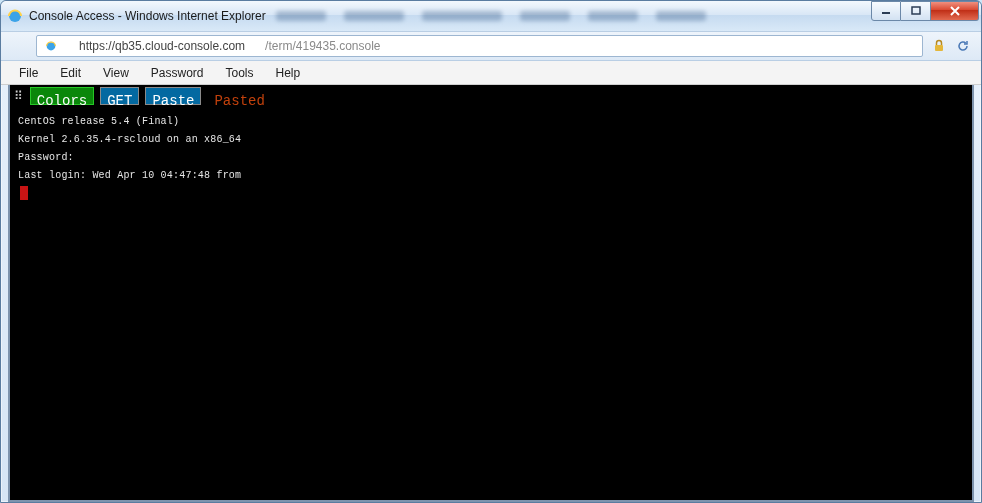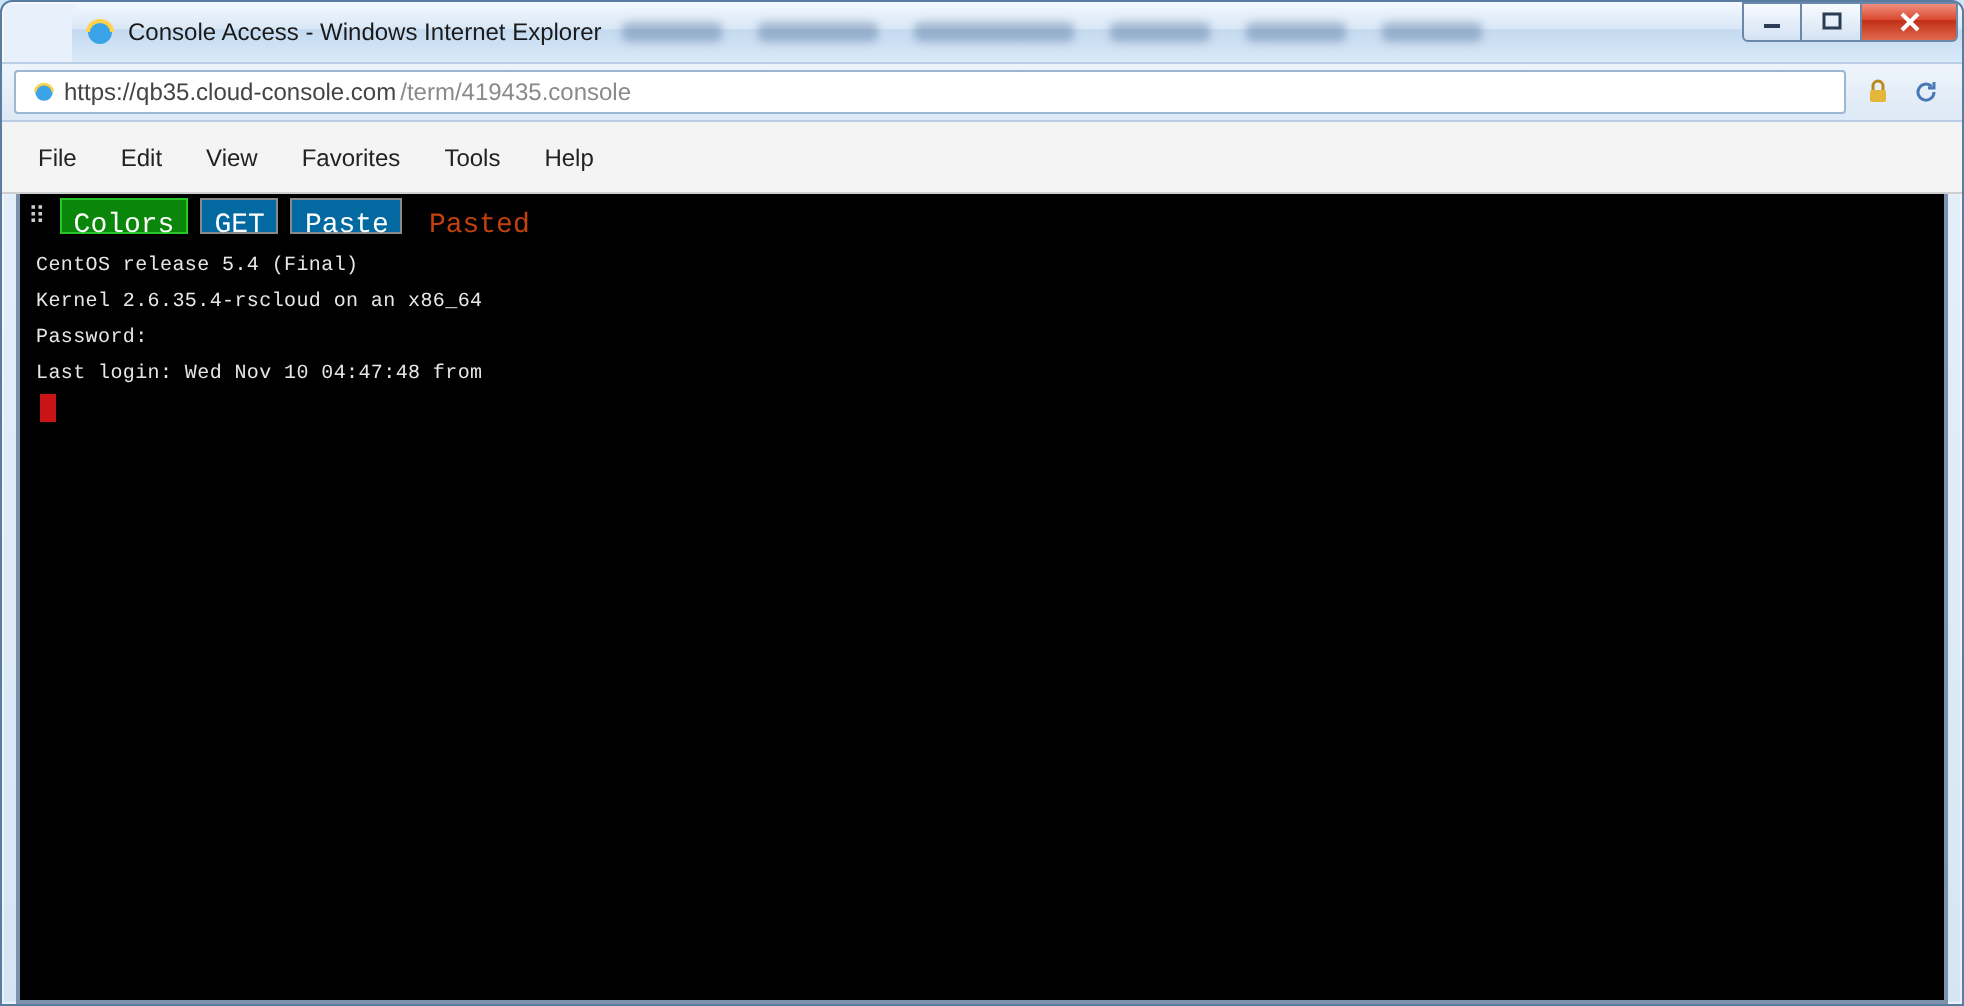--- a/index.html
+++ b/index.html
@@ -20,21 +20,20 @@
     flex-direction: column;
     box-shadow: inset 0 0 0 1px rgba(255,255,255,0.5);
   }
   .titlebar {
     height: 30px;
     background: linear-gradient(to bottom, #f3f8fd 0%, #d9e7f6 45%, #c5daf0 46%, #d9e9f8 100%);
     display: flex;
     align-items: center;
     padding: 0 2px 0 6px;
     border-radius: 6px 6px 0 0;
-    margin-left: 35px;
   }
   .title-icon {
     width: 16px; height: 16px; margin-right: 6px;
     display:flex;align-items:center;justify-content:center;
   }
   .title-text {
     font-size: 12px;
     color: #1a1a1a;
     flex: 0 0 auto;
     white-space: nowrap;
@@ -72,26 +71,26 @@
   .addrbar {
     height: 30px;
     background: linear-gradient(to bottom,#eef4fb,#dde9f6);
     display:flex;align-items:center;padding:0 6px;gap:4px;
     border-top:1px solid #b9cee4;
     border-bottom:1px solid #b9cee4;
   }
   .addr-icon{width:16px;height:16px;display:flex;align-items:center;justify-content:center}
   .url-box{
     flex:1;height:22px;background:#fff;border:1px solid #9db6d1;border-radius:2px;
-    display:flex;align-items:center;padding:0 6px;font-size:12px;color:#444;gap:2px;
+    display:flex;align-items:center;padding:0 6px;font-size:12px;color:#444;gap:20px;margin-left:29px;
   }
   .url-path{color:#8a8a8a}
   .addr-right{display:flex;align-items:center;gap:8px;padding:0 4px}
   .menubar{
-    height:36px;background:#f4f4f4;border-bottom:1px solid #cfcfcf;
+    height:24px;background:#f4f4f4;border-bottom:1px solid #cfcfcf;
     display:flex;align-items:center;padding:0 8px;gap:2px;font-size:12px;color:#222;
   }
   .menu-item{padding:2px 10px;border-radius:2px}
   .content{
     flex:1;background:#000;border:2px solid #7d93ad;border-top:none;
     margin:0 7px 0 7px;padding:0;overflow:hidden;
   }
   .cbar{
     display:flex;align-items:center;height:22px;padding:0 4px;gap:6px;
     font-family:"Courier New",monospace;font-size:14px;color:#fff;
@@ -171,29 +170,29 @@
             <path d="M11 2v3h-3" fill="none" stroke="#4b79b6" stroke-width="1.5"></path>
           </svg>
       </span>
     </div>
   </div>
 
   <div class="menubar">
     <div class="menu-item">File</div>
     <div class="menu-item">Edit</div>
     <div class="menu-item">View</div>
-    <div class="menu-item">Favorites</div>
+    <div class="menu-item">Password</div>
     <div class="menu-item">Tools</div>
     <div class="menu-item">Help</div>
   </div>
 
   <div class="content">
     <div class="cbar">
       <span class="dots">⠿</span>
       <span class="chip green">Colors</span>
       <span class="chip gray">GET</span>
       <span class="chip gray">Paste</span>
       <span class="chip plain">Pasted</span>
     </div>
-    <div class="term"><div></div><div></div><div>CentOS release 5.4 (Final)</div><div>Kernel 2.6.35.4-rscloud on an x86_64</div><div></div><div>Password:</div><div>Last login: Wed Nov 10 04:47:48 from</div><div><span class="cursor"></span></div></div>
+    <div class="term"><div></div><div></div><div>CentOS release 5.4 (Final)</div><div>Kernel 2.6.35.4-rscloud on an x86_64</div><div></div><div>Password:</div><div>Last login: Wed Apr 10 04:47:48 from</div><div><span class="cursor"></span></div></div>
   </div>
 
 </div>
 
 </body></html>

